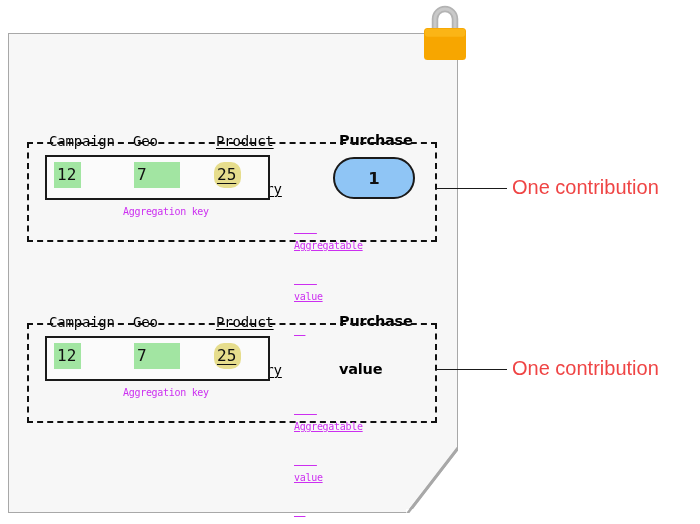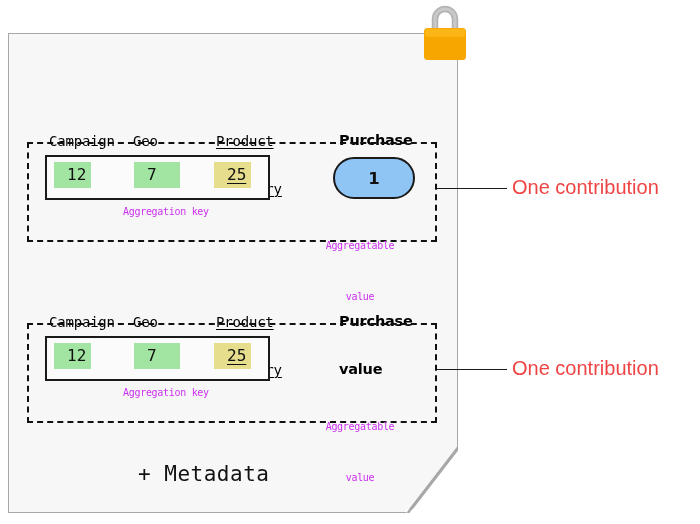--- a/index.html
+++ b/index.html
@@ -87,27 +87,27 @@
     position: absolute;
     box-sizing: border-box;
     border: 2.6px solid #1a1a1a;
     background: #fbfbfb;
   }
   .cell {
     position: absolute;
     font-family: "DejaVu Sans Mono", "Liberation Mono", monospace;
     font-size: 16px;
     color: #111111;
-    padding: 3px 5px 4px 13px;
+    padding: 3px 5px 4px 3px;
     box-sizing: border-box;
     line-height: 19px;
     white-space: pre;
   }
   .cell.green { background: #a2e5a2; }
-  .cell.yellow { background: #e6dd8d; }
+  .cell.yellow { background: #e6dd8d; border-radius: 10px; }
   .cell.underlined {
     text-decoration: underline;
     text-decoration-thickness: 1.4px;
     text-underline-offset: 2.5px;
   }
 
   
   .value-oval {
     position: absolute;
     box-sizing: border-box;
@@ -126,21 +126,21 @@
   
   .annot {
     position: absolute;
     font-family: "DejaVu Sans Mono", "Liberation Mono", monospace;
     font-size: 10px;
     line-height: 17px;
     color: #cc2ff0;
     white-space: pre;
     letter-spacing: -0.3px;
   }
-  .annot.right { text-align: center; }
+  .annot.right { text-align: left; text-decoration: underline; }
 
   
   .callout-line {
     position: absolute;
     height: 0;
     border-top: 1.8px solid #1a1a1a;
   }
   .callout-label {
     position: absolute;
     font-family: "Liberation Sans", sans-serif;
@@ -242,15 +242,14 @@
 
   <div class="annot" style="left:123px; top:384px;">Aggregation key</div>
   <div class="annot right" style="left:294px; top:384px; width:132px;">
     <span class="ln" style="display:block;">Aggregatable</span>
     <span class="ln" style="display:block;">value</span>
   </div>
 
   <div class="callout-line" style="left:437px; top:369px; width:70px;"></div>
   <div class="callout-label" style="left:512px; top:357px;">One contribution</div>
 
-  <div class="metadata" style="left:138px; top:462px;">+ Metadata</div>
 
 </div>
 
 </body></html>

